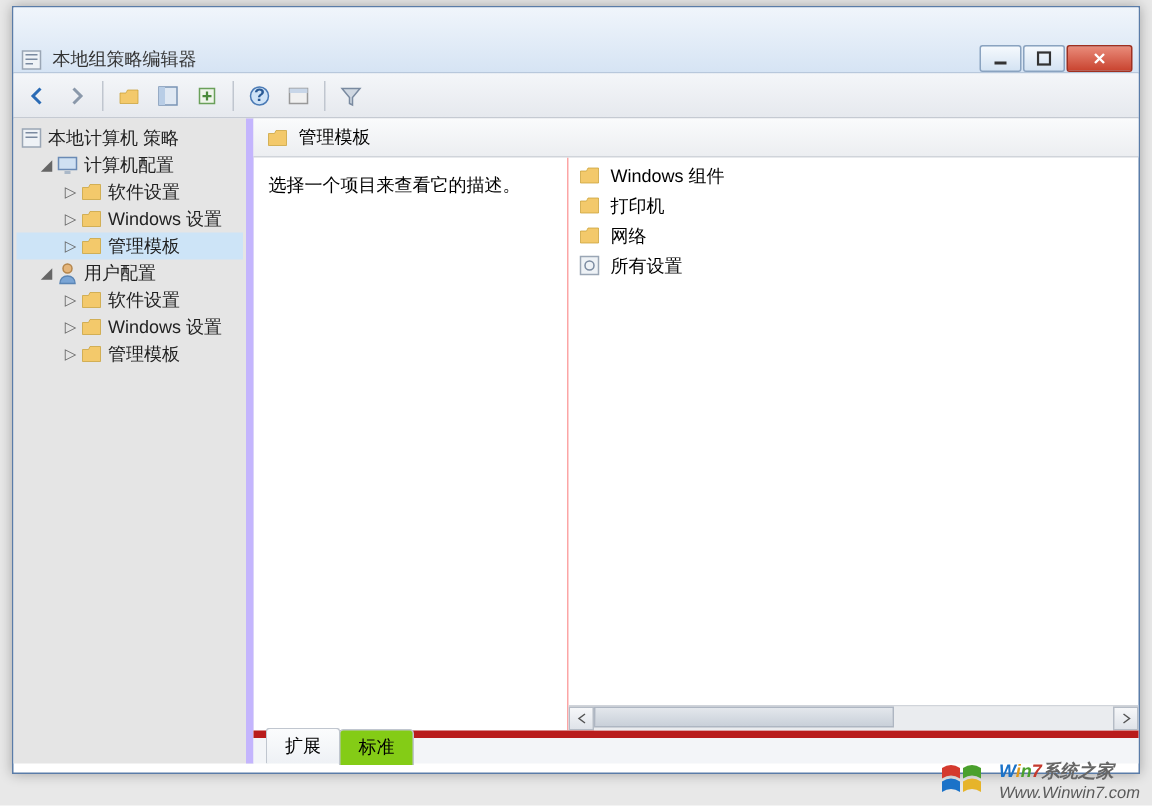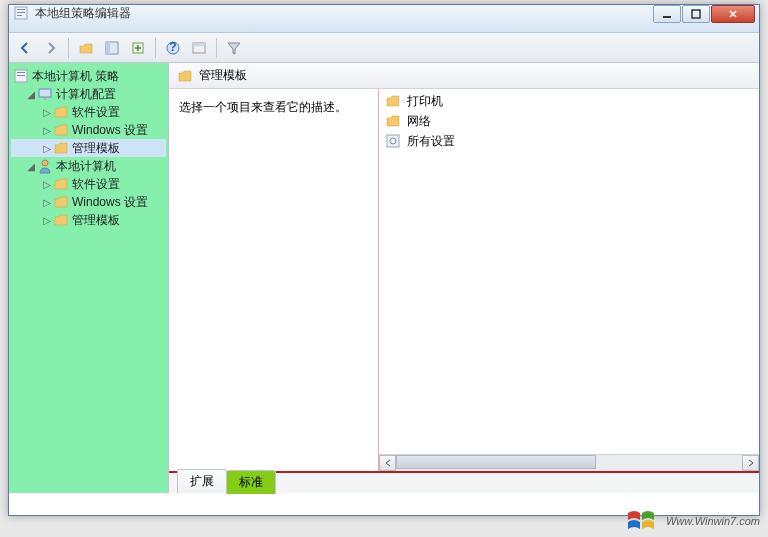--- a/index.html
+++ b/index.html
@@ -5,22 +5,22 @@
 * { box-sizing: border-box; margin: 0; padding: 0; font-family: "Microsoft YaHei", "SimSun", sans-serif; font-size: 12px; }
 body { background: #e8e8e8; width: 768px; height: 537px; overflow: hidden; position: relative; }
 
 .window {
   position: absolute; left: 8px; top: 4px; width: 752px; height: 512px;
   background: #fff; border: 1px solid #5a7ca8;
   box-shadow: 0 0 8px rgba(0,0,0,0.3);
 }
 
 .titlebar {
-  height: 28px; background: linear-gradient(#f0f5fb, #d6e4f4);
-  display: flex; align-items: flex-start; padding: 0 4px;
+  height: 44px; background: linear-gradient(#f0f5fb, #d6e4f4);
+  display: flex; align-items: flex-end; padding: 0 4px;
   border-bottom: 1px solid #b8c8dc;
 }
 .titlebar .app-icon { width: 16px; height: 16px; margin-right: 6px; }
 .titlebar .title { flex: 1; color: #333; font-size: 12px; }
 .titlebar .win-btns { display: flex; gap: 1px; }
 .titlebar .win-btn {
   width: 28px; height: 18px; border: 1px solid #8aa3c0;
   background: linear-gradient(#f5f9fd, #d4e3f3);
   display: flex; align-items: center; justify-content: center;
   border-radius: 2px; cursor: pointer;
@@ -44,21 +44,21 @@
   width: 24px; height: 24px; display: flex; align-items: center; justify-content: center;
   border: 1px solid transparent; border-radius: 2px; cursor: pointer;
 }
 .toolbar .sep { width: 1px; height: 20px; background: #c0c6cf; margin: 0 3px; }
 
 .content {
   display: flex; height: calc(100% - 80px);
 }
 
 .tree-pane {
-  width: 160px; border-right: 1px solid #c4b5fd; background: #86efac;
+  width: 160px; border-right: 5px solid #c4b5fd; background: #e5e5e5;
   padding: 4px 2px; overflow: auto;
 }
 .tree-node { display: flex; align-items: center; height: 18px; padding: 1px 0; cursor: pointer; white-space: nowrap; }
 .tree-node.selected { background: #cde4f7; }
 .tree-node .toggle { width: 12px; text-align: center; color: #666; font-size: 10px; }
 .tree-node .icon { width: 16px; height: 16px; margin-right: 3px; display: inline-flex; align-items: center; justify-content: center; }
 .tree-node .label { font-size: 12px; color: #222; }
 .indent-0 { padding-left: 2px; }
 .indent-1 { padding-left: 14px; }
 .indent-2 { padding-left: 30px; }
@@ -92,21 +92,21 @@
 .hscroll {
   height: 17px; background: #f0f0f0; border-top: 1px solid #d0d4da;
   display: flex; align-items: center;
 }
 .hscroll .arrow { width: 17px; height: 16px; background: linear-gradient(#f6f7f9,#dfe3e9); border: 1px solid #b5bcc6; display:flex;align-items:center;justify-content:center; }
 .hscroll .track { flex: 1; height: 16px; background: #eaecef; position: relative; }
 .hscroll .thumb { position: absolute; left: 0; top: 0; height: 14px; width: 200px; background: linear-gradient(#e3e7ec,#c9d0d9); border: 1px solid #aeb6c2; }
 
 .tabs {
   height: 22px; display: flex; align-items: flex-end; padding-left: 8px; gap: 0;
-  border-top: 2px solid #b91c1c; background: #f3f5f8;
+  border-top: 5px solid #b91c1c; background: #f3f5f8;
 }
 .tabs .tab {
   padding: 3px 12px; border: 1px solid #c0c6cf; border-bottom: none;
   background: linear-gradient(#fbfcfd,#eef1f5); margin-right: -1px; cursor: pointer;
   border-radius: 3px 3px 0 0; font-size: 12px;
 }
 .tabs .tab.active { background: #84cc16; position: relative; top: 1px; }
 
 .watermark {
   position: absolute; right: 8px; bottom: 2px; display: flex; align-items: center; gap: 6px;
@@ -262,21 +262,21 @@
         <span class="label">管理模板</span>
       </div>
       <div class="tree-node indent-1">
         <span class="toggle">◢</span>
         <span class="icon">
             <svg viewBox="0 0 16 16" width="16" height="16">
               <circle cx="8" cy="5" r="3" fill="#e5b57a" stroke="#b5854a"></circle>
               <path d="M3 15c0-3 2-5 5-5s5 2 5 5z" fill="#7aa5d5" stroke="#5a85b5"></path>
             </svg>
           </span>
-        <span class="label">本地计算机</span>
+        <span class="label">用户配置</span>
       </div>
       <div class="tree-node indent-2">
         <span class="toggle">▷</span>
         <span class="icon">
             <svg viewBox="0 0 16 16" width="16" height="16">
               <path d="M2 5h4l1-2h7v10H2z" class="folder-icon"></path>
             </svg>
           </span>
         <span class="label">软件设置</span>
       </div>
@@ -307,20 +307,26 @@
             </svg></span>
         <span class="text">管理模板</span>
       </div>
 
       <div class="detail-area">
         <div class="desc-col">
           <div class="desc-text">选择一个项目来查看它的描述。</div>
         </div>
         <div class="list-col">
           <div class="list-body" id="list-body">
+              <div class="list-item">
+                <span class="icon"><svg viewBox="0 0 16 16" width="16" height="16">
+                    <path d="M2 5h4l1-2h7v10H2z" class="folder-icon"></path>
+                  </svg></span>
+                <span class="label">Windows 组件</span>
+              </div>
               <div class="list-item">
                 <span class="icon"><svg viewBox="0 0 16 16" width="16" height="16">
                     <path d="M2 5h4l1-2h7v10H2z" class="folder-icon"></path>
                   </svg></span>
                 <span class="label">打印机</span>
               </div>
               <div class="list-item">
                 <span class="icon"><svg viewBox="0 0 16 16" width="16" height="16">
                     <path d="M2 5h4l1-2h7v10H2z" class="folder-icon"></path>
                   </svg></span>
@@ -362,15 +368,18 @@
 </div>
 
 <div class="watermark">
   <svg class="logo" viewBox="0 0 36 28">
     <path d="M4 6 Q10 2 16 6 L16 13 Q10 9 4 13 Z" fill="#d43a2e"></path>
     <path d="M18 6 Q24 2 30 6 L30 13 Q24 9 18 13 Z" fill="#4aa02c"></path>
     <path d="M4 15 Q10 11 16 15 L16 22 Q10 18 4 22 Z" fill="#1a72c8"></path>
     <path d="M18 15 Q24 11 30 15 L30 22 Q24 18 18 22 Z" fill="#e6b42a"></path>
   </svg>
   <div class="wm-text">
+    <div class="wm-line1">
+      <span class="w">W</span><span class="i">i</span><span class="n">n</span><span class="num">7</span><span class="rest">系统之家</span>
+    </div>
     <div class="wm-line2">Www.Winwin7.com</div>
   </div>
 </div>
 
 </body></html>

